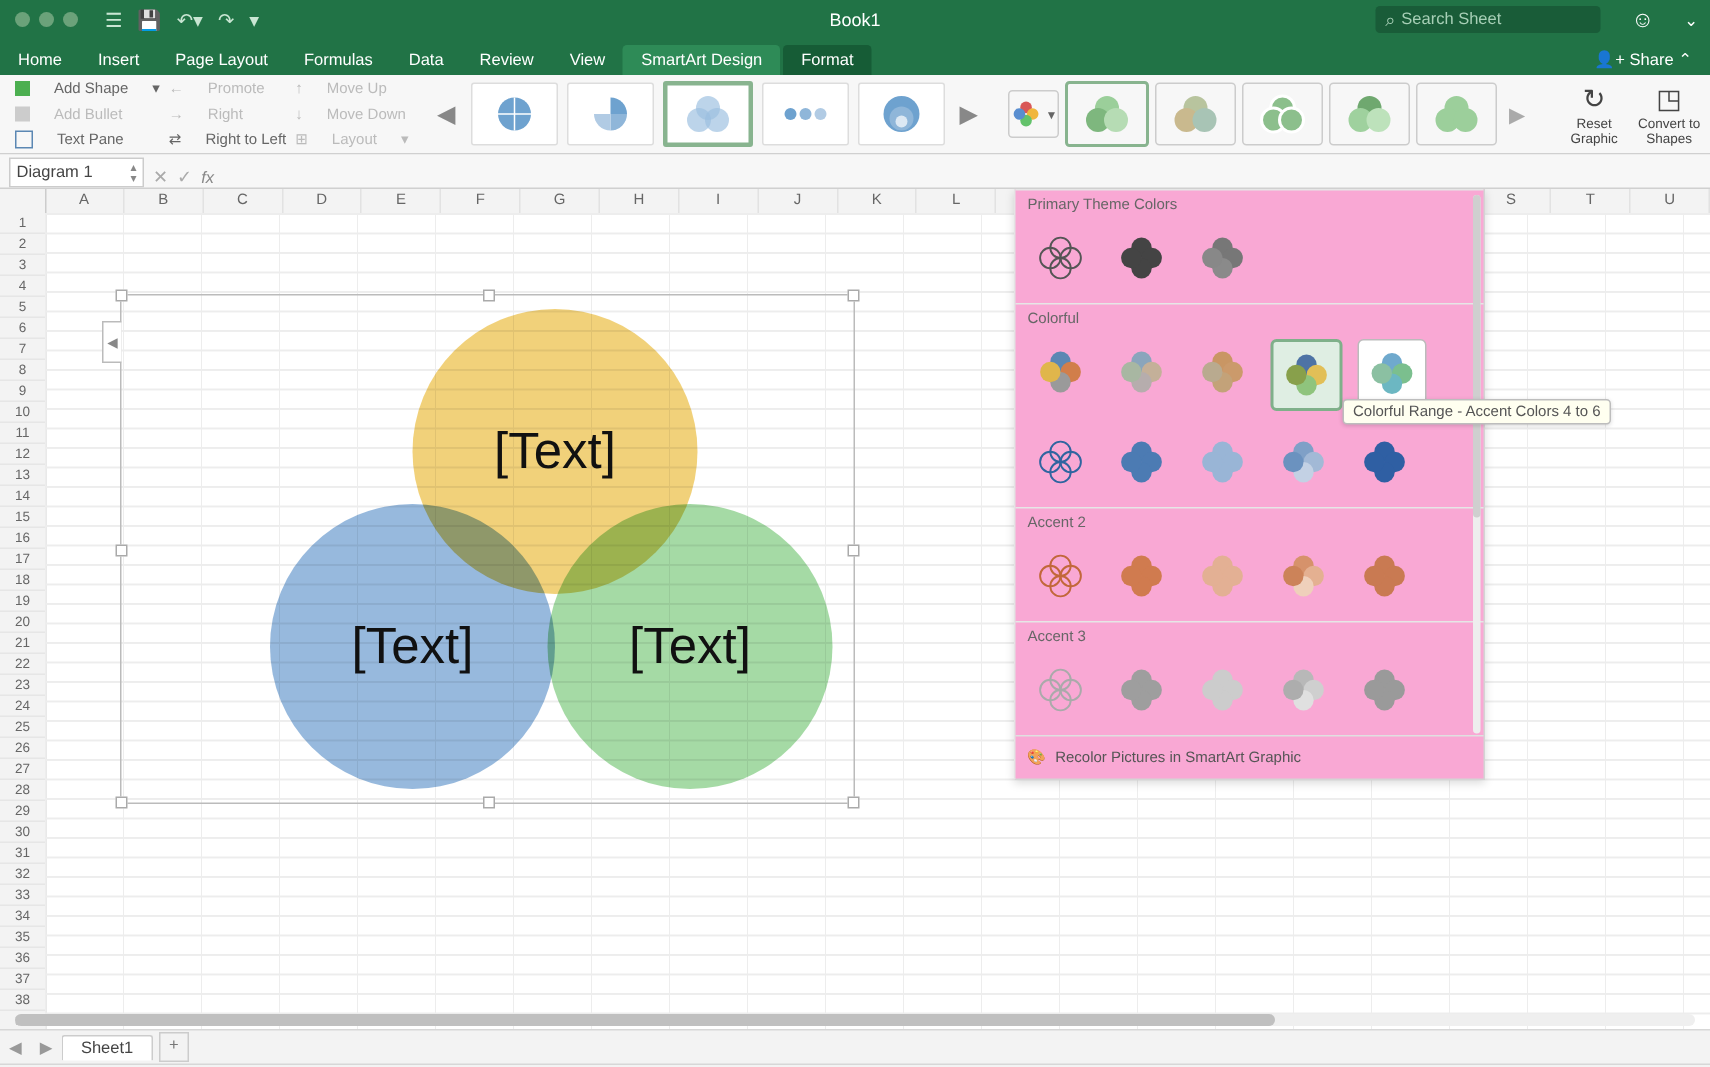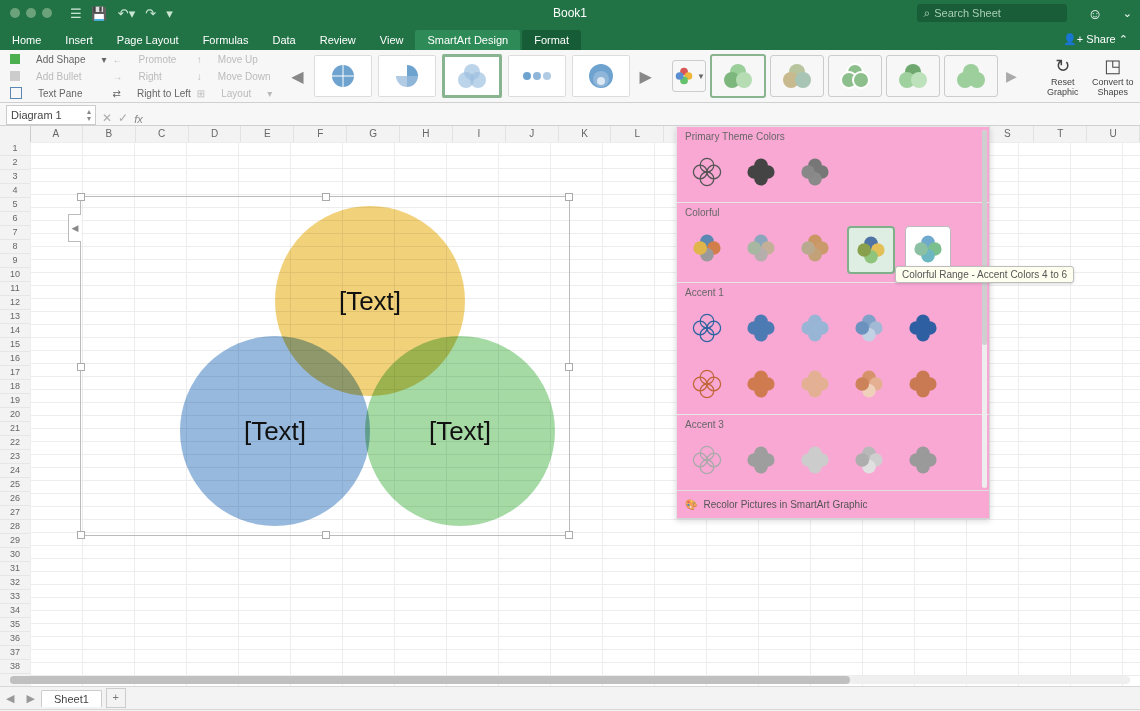--- a/index.html
+++ b/index.html
@@ -64,21 +64,21 @@
    background-size:52px 13px;}
   .scrollbar{position:absolute;bottom:0;left:10px;right:10px;height:8px;background:#efefef;border-radius:4px;}
   .scrollbar .thumb{height:8px;background:#c0c0c0;border-radius:4px;width:75%;}
 
   
   .smartart{position:absolute;left:80px;top:70px;width:490px;height:340px;}
   .sa-border{position:absolute;inset:0;border:1px solid #bbb;}
   .sa-handle{position:absolute;width:6px;height:6px;background:#fff;border:1px solid #aaa;}
   .sa-tab{position:absolute;left:-12px;top:18px;width:12px;height:26px;background:#fff;border:1px solid #bbb;border-right:none;display:flex;align-items:center;justify-content:center;font-size:9px;color:#888;}
   .venn{position:absolute;left:100px;top:10px;}
-  .venn .circ{position:absolute;width:190px;height:190px;border-radius:50%;display:flex;align-items:center;justify-content:center;font-size:26px;color:#111;mix-blend-mode:multiply;}
+  .venn .circ{position:absolute;width:190px;height:190px;border-radius:50%;display:flex;align-items:center;justify-content:center;font-size:34px;color:#111;mix-blend-mode:multiply;}
   .venn .c1{background:#eec559cc;left:95px;top:0;}
   .venn .c2{background:#7da8d4cc;left:0;top:130px;}
   .venn .c3{background:#8fd18ecc;left:185px;top:130px;}
 
   
   .colorpanel{position:absolute;right:150px;top:0;width:312px;background:#f9a8d4;border-right:1px solid #d4d4d4;border-bottom:1px solid #d4d4d4;border-left:1px solid #e4e4e4;box-shadow:0 2px 6px rgba(0,0,0,.15);}
   .colorpanel .section{font-size:10px;color:#666;padding:4px 8px;border-top:1px solid #e6e6e6;}
   .colorpanel .section:first-child{border-top:none;}
   .colorpanel .row{display:flex;gap:10px;padding:4px 8px 8px;}
   .swatch{width:44px;height:44px;border-radius:4px;display:flex;align-items:center;justify-content:center;cursor:pointer;}
@@ -442,21 +442,20 @@
         <div class="swatch hover">
           <svg width="34" height="34" viewBox="0 0 40 40">
     <circle cx="20" cy="12" r="8" fill="#6fa9cd"></circle>
     <circle cx="28" cy="20" r="8" fill="#7bbf8e"></circle>
     <circle cx="20" cy="28" r="8" fill="#6cb7c2"></circle>
     <circle cx="12" cy="20" r="8" fill="#8bc0a2"></circle>
           </svg>
         </div>
       </div>
 
-    <div class="section">Accent 1</div>
     <div class="row" id="row-accent1">
         <div class="swatch">
           <svg width="34" height="34" viewBox="0 0 40 40">
     <circle cx="20" cy="12" r="8" fill="none" stroke="#2f65a0" stroke-width="1.5"></circle>
     <circle cx="28" cy="20" r="8" fill="none" stroke="#2f65a0" stroke-width="1.5"></circle>
     <circle cx="20" cy="28" r="8" fill="none" stroke="#2f65a0" stroke-width="1.5"></circle>
     <circle cx="12" cy="20" r="8" fill="none" stroke="#2f65a0" stroke-width="1.5"></circle>
           </svg>
         </div>
         <div class="swatch">
@@ -486,20 +485,21 @@
         <div class="swatch">
           <svg width="34" height="34" viewBox="0 0 40 40">
     <circle cx="20" cy="12" r="8" fill="#2f5fa3"></circle>
     <circle cx="28" cy="20" r="8" fill="#2f5fa3"></circle>
     <circle cx="20" cy="28" r="8" fill="#2f5fa3"></circle>
     <circle cx="12" cy="20" r="8" fill="#2f5fa3"></circle>
           </svg>
         </div>
       </div>
 
+    <div class="section">Accent 2</div>
     <div class="row" id="row-accent2">
         <div class="swatch">
           <svg width="34" height="34" viewBox="0 0 40 40">
     <circle cx="20" cy="12" r="8" fill="none" stroke="#c2673a" stroke-width="1.5"></circle>
     <circle cx="28" cy="20" r="8" fill="none" stroke="#c2673a" stroke-width="1.5"></circle>
     <circle cx="20" cy="28" r="8" fill="none" stroke="#c2673a" stroke-width="1.5"></circle>
     <circle cx="12" cy="20" r="8" fill="none" stroke="#c2673a" stroke-width="1.5"></circle>
           </svg>
         </div>
         <div class="swatch">

